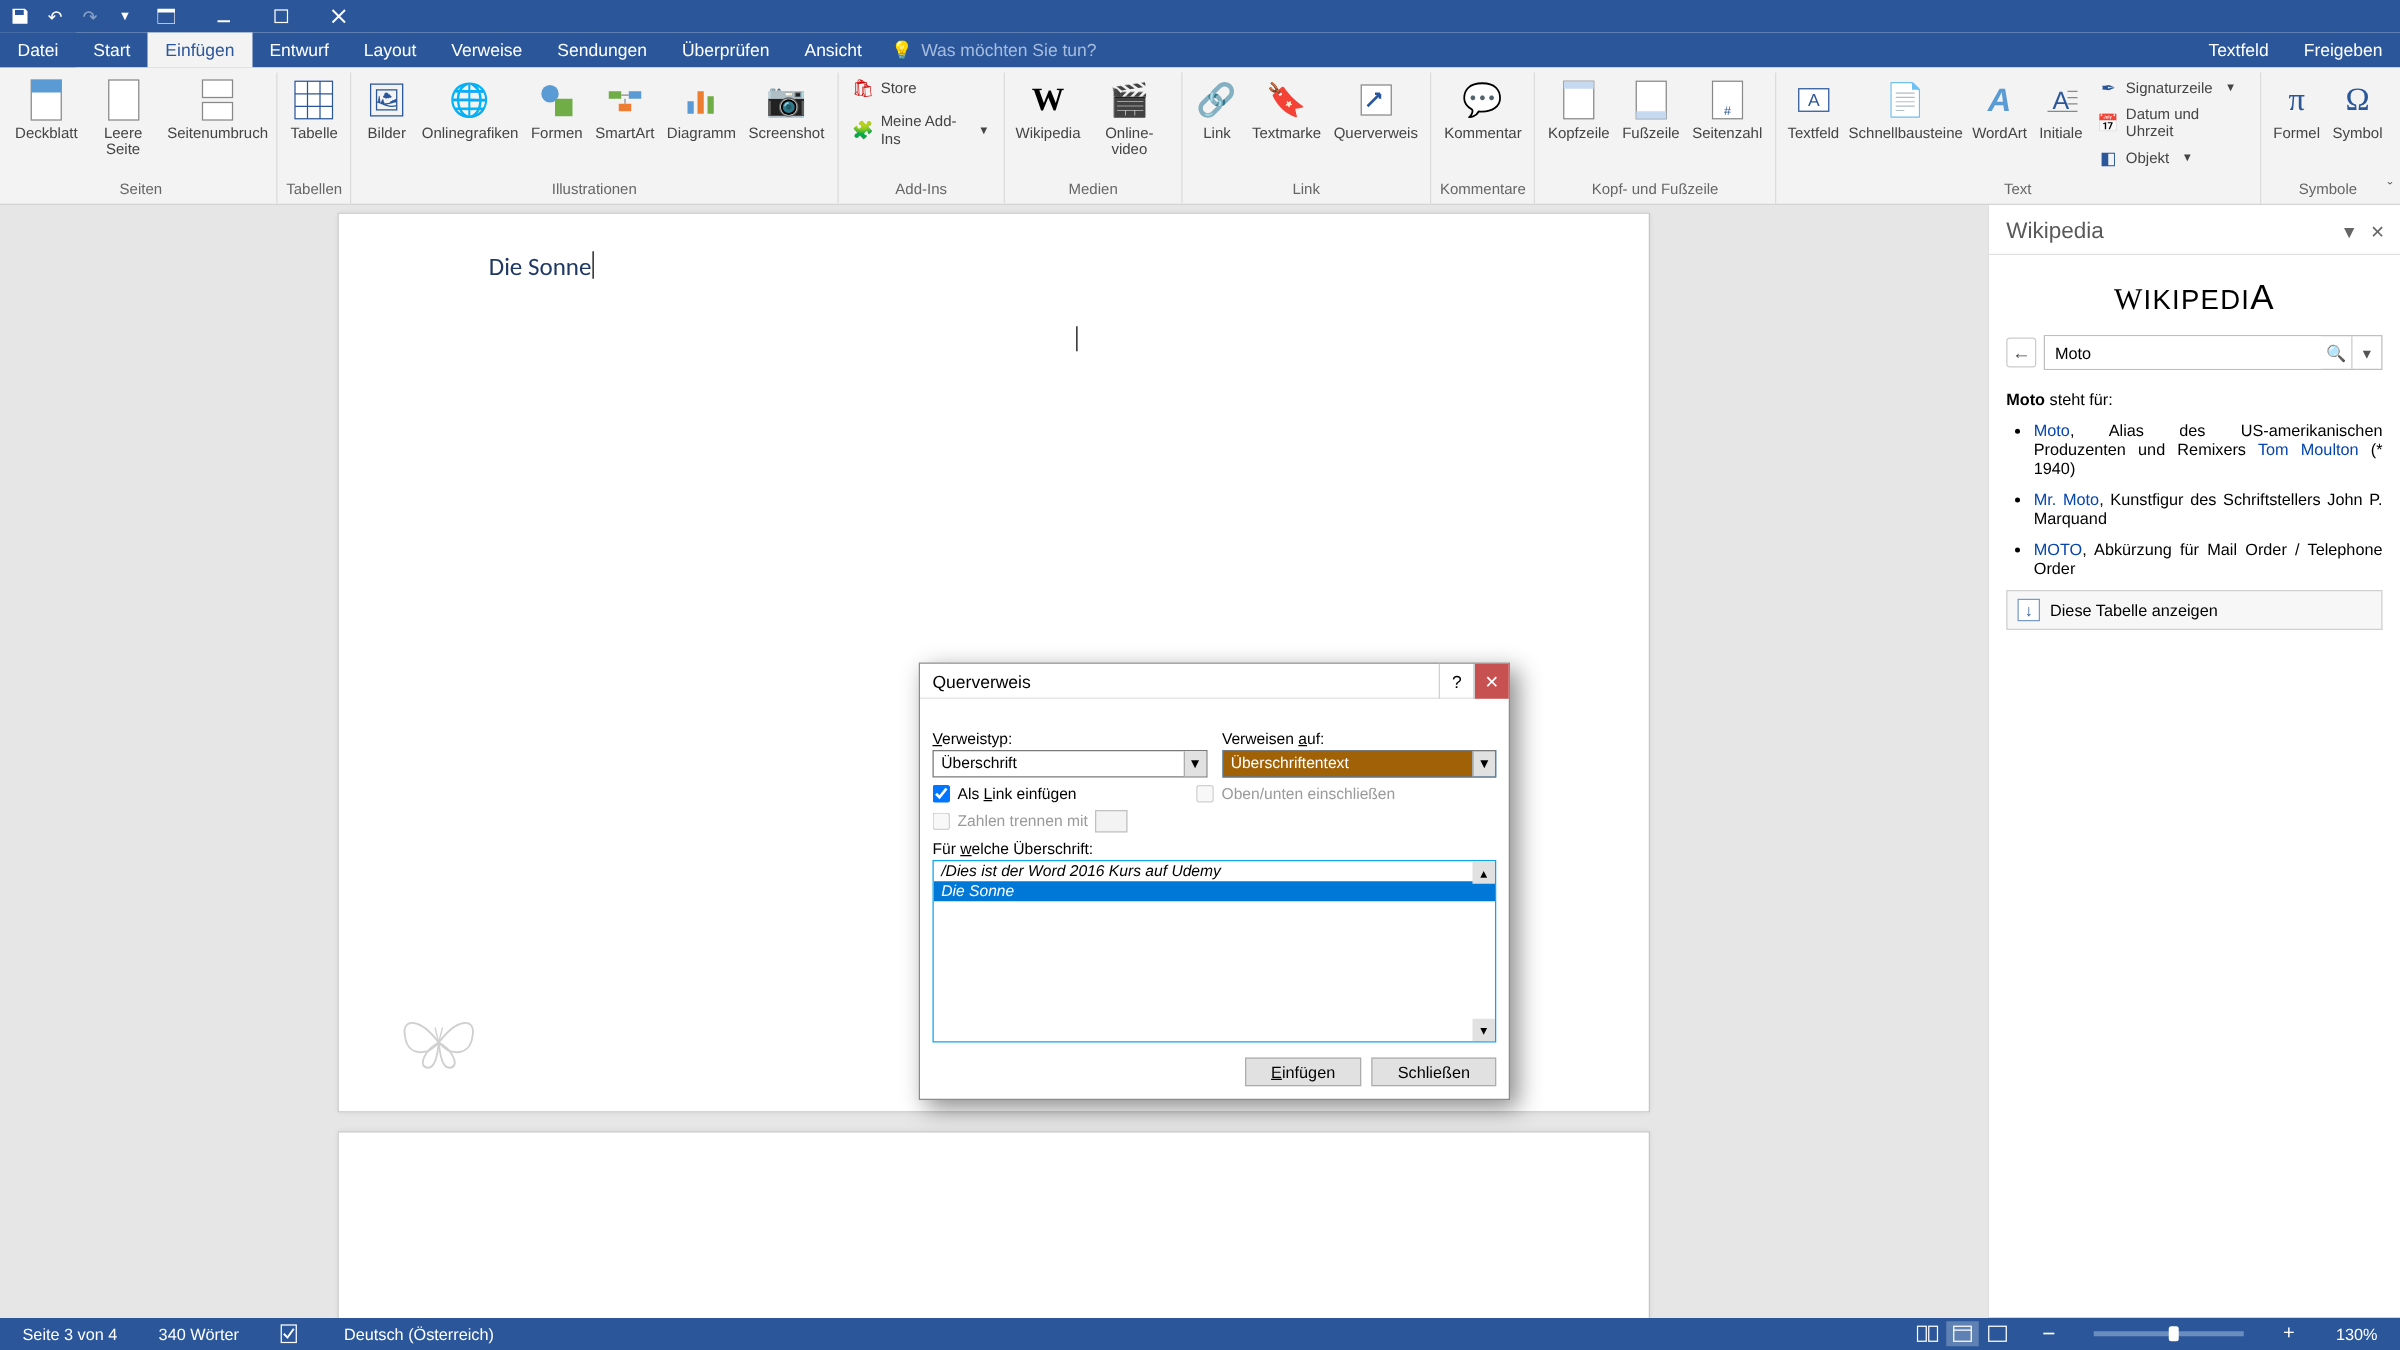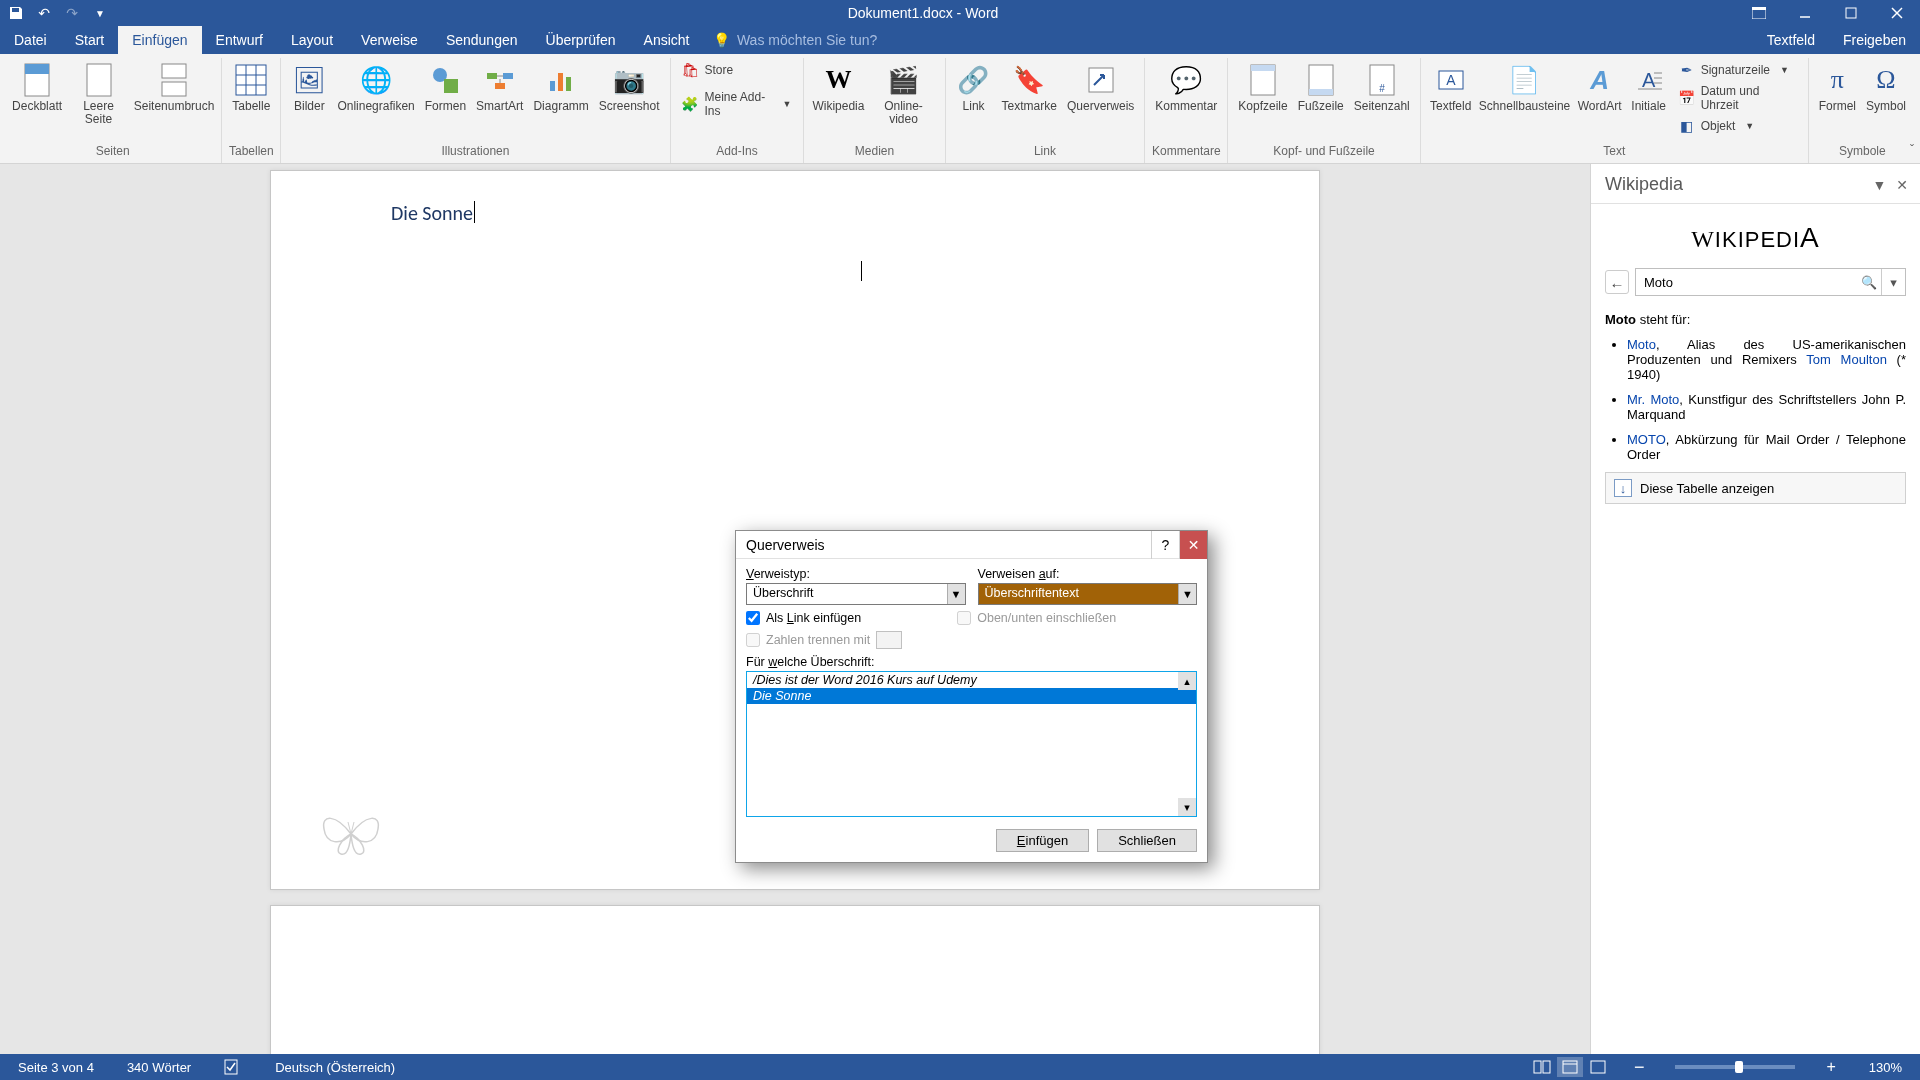--- a/index.html
+++ b/index.html
@@ -79,21 +79,21 @@
 .zoom-slider { width:120px; height:4px; background:#6a8dc0; position:relative; margin: 0 8px;}
 .zoom-slider .thumb { position:absolute; top:-4px; left:50%; width:8px; height:12px; background:#fff; border-radius:2px; }
 
 
 .dialog-overlay { position:absolute; left:0; top:0; right:0; bottom:0; pointer-events:none; }
 .dialog { position:absolute; left:735px; top:366px; width:473px; background:#fff; border:1px solid #8c8c8c; box-shadow: 6px 6px 18px rgba(0,0,0,.45); pointer-events:auto; }
 .dialog-title { height:28px; display:flex; align-items:center; padding-left:10px; font-size:14px; border-bottom:1px solid #e1e1e1; }
 .dialog-title .spacer { flex:1; }
 .dialog-title .dbtn { width:28px; height:28px; display:flex; align-items:center; justify-content:center; font-size:14px; border-left:1px solid #d0d0d0; cursor:pointer; }
 .dialog-title .dbtn.close { background:#c75050; color:#fff; }
-.dialog-content { padding: 8px 10px; font-size:12.5px; }
+.dialog-content { padding: 8px 10px; font-size:12.5px;margin-top:17px; }
 .dlg-row { display:flex; gap: 12px; margin-bottom: 4px; }
 .dlg-col { flex:1; display:flex; flex-direction:column; }
 .dlg-lbl { margin-bottom: 2px; }
 .dlg-lbl u { text-decoration: underline; }
 .select { display:flex; height:22px; border:1px solid #7a7a7a; background:#fff; }
 .select.sel { background:#0078d7; color:#fff; }
 .select .sel-text { flex:1; padding: 2px 6px; }
 .select .sel-btn { width:18px; border-left:1px solid #adadad; background:#e1e1e1; color:#000; display:flex; align-items:center; justify-content:center; font-size:11px; cursor:pointer;}
 .select.sel .sel-text { background:#a16207; }
 .chk-row { display:flex; gap: 16px; margin-top: 6px; }
@@ -120,21 +120,20 @@
   <div class="qat">
     <div class="qat-item">
       <svg width="16" height="16" viewBox="0 0 16 16">
           <path fill="#fff" d="M2 2h10l2 2v10H2V2zm2 1v4h7V3H4zm1 7h6v3H5v-3z"></path>
         </svg>
     </div>
     <div class="qat-item">↶</div>
     <div class="qat-item" style="opacity:.45">↷</div>
     <div class="qat-item" style="font-size:10px">▼</div>
   </div>
-  <div class="title">Dokument1.docx - Word</div>
   <div class="winbtns">
     <div class="winbtn">
       <svg width="14" height="12" viewBox="0 0 14 12">
           <rect x="0" y="0" width="14" height="12" fill="none" stroke="#fff"></rect>
           <rect x="0" y="0" width="14" height="3" fill="#fff"></rect>
         </svg>
     </div>
     <div class="winbtn">
       <svg width="12" height="12">
           <line x1="1" y1="10" x2="11" y2="10" stroke="#fff" stroke-width="1.5"></line>

